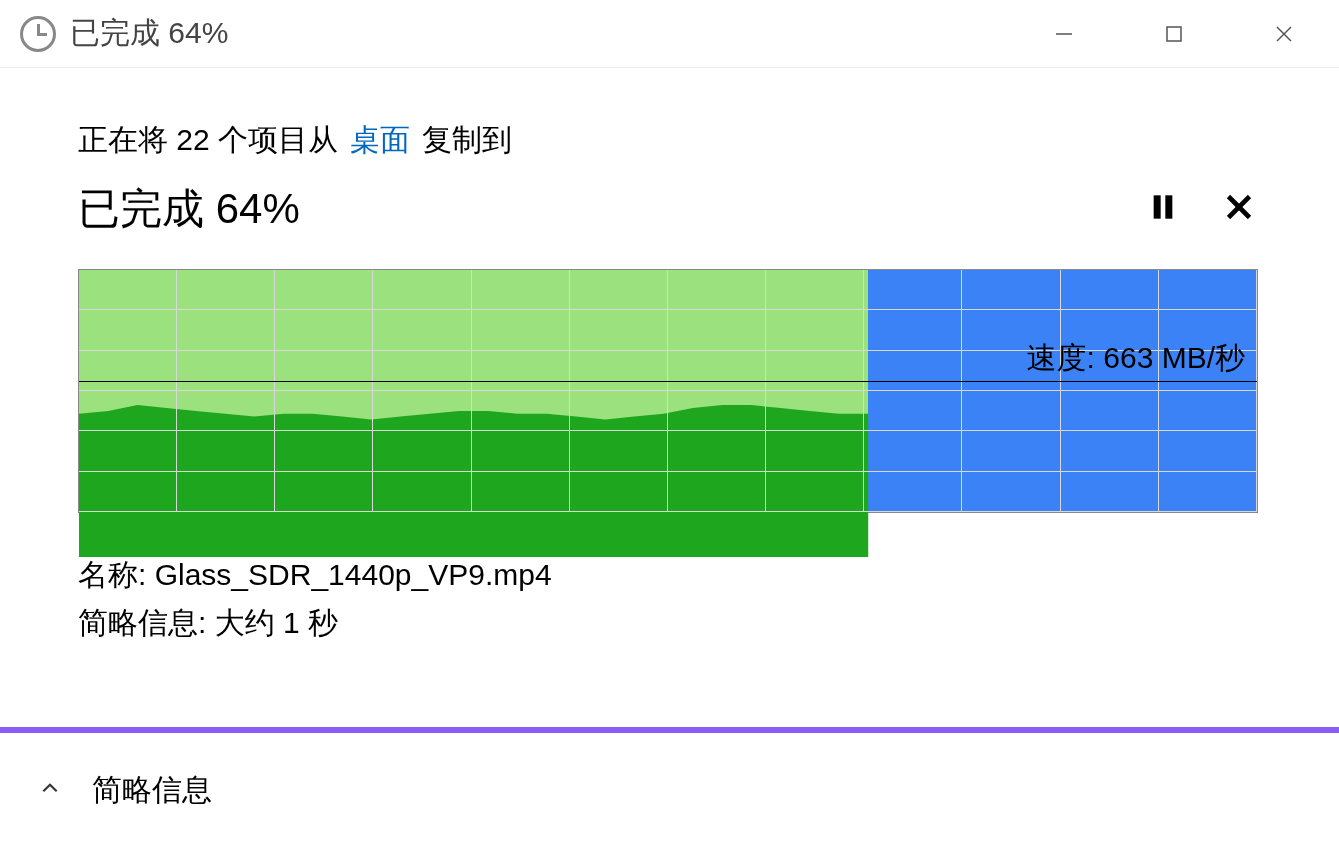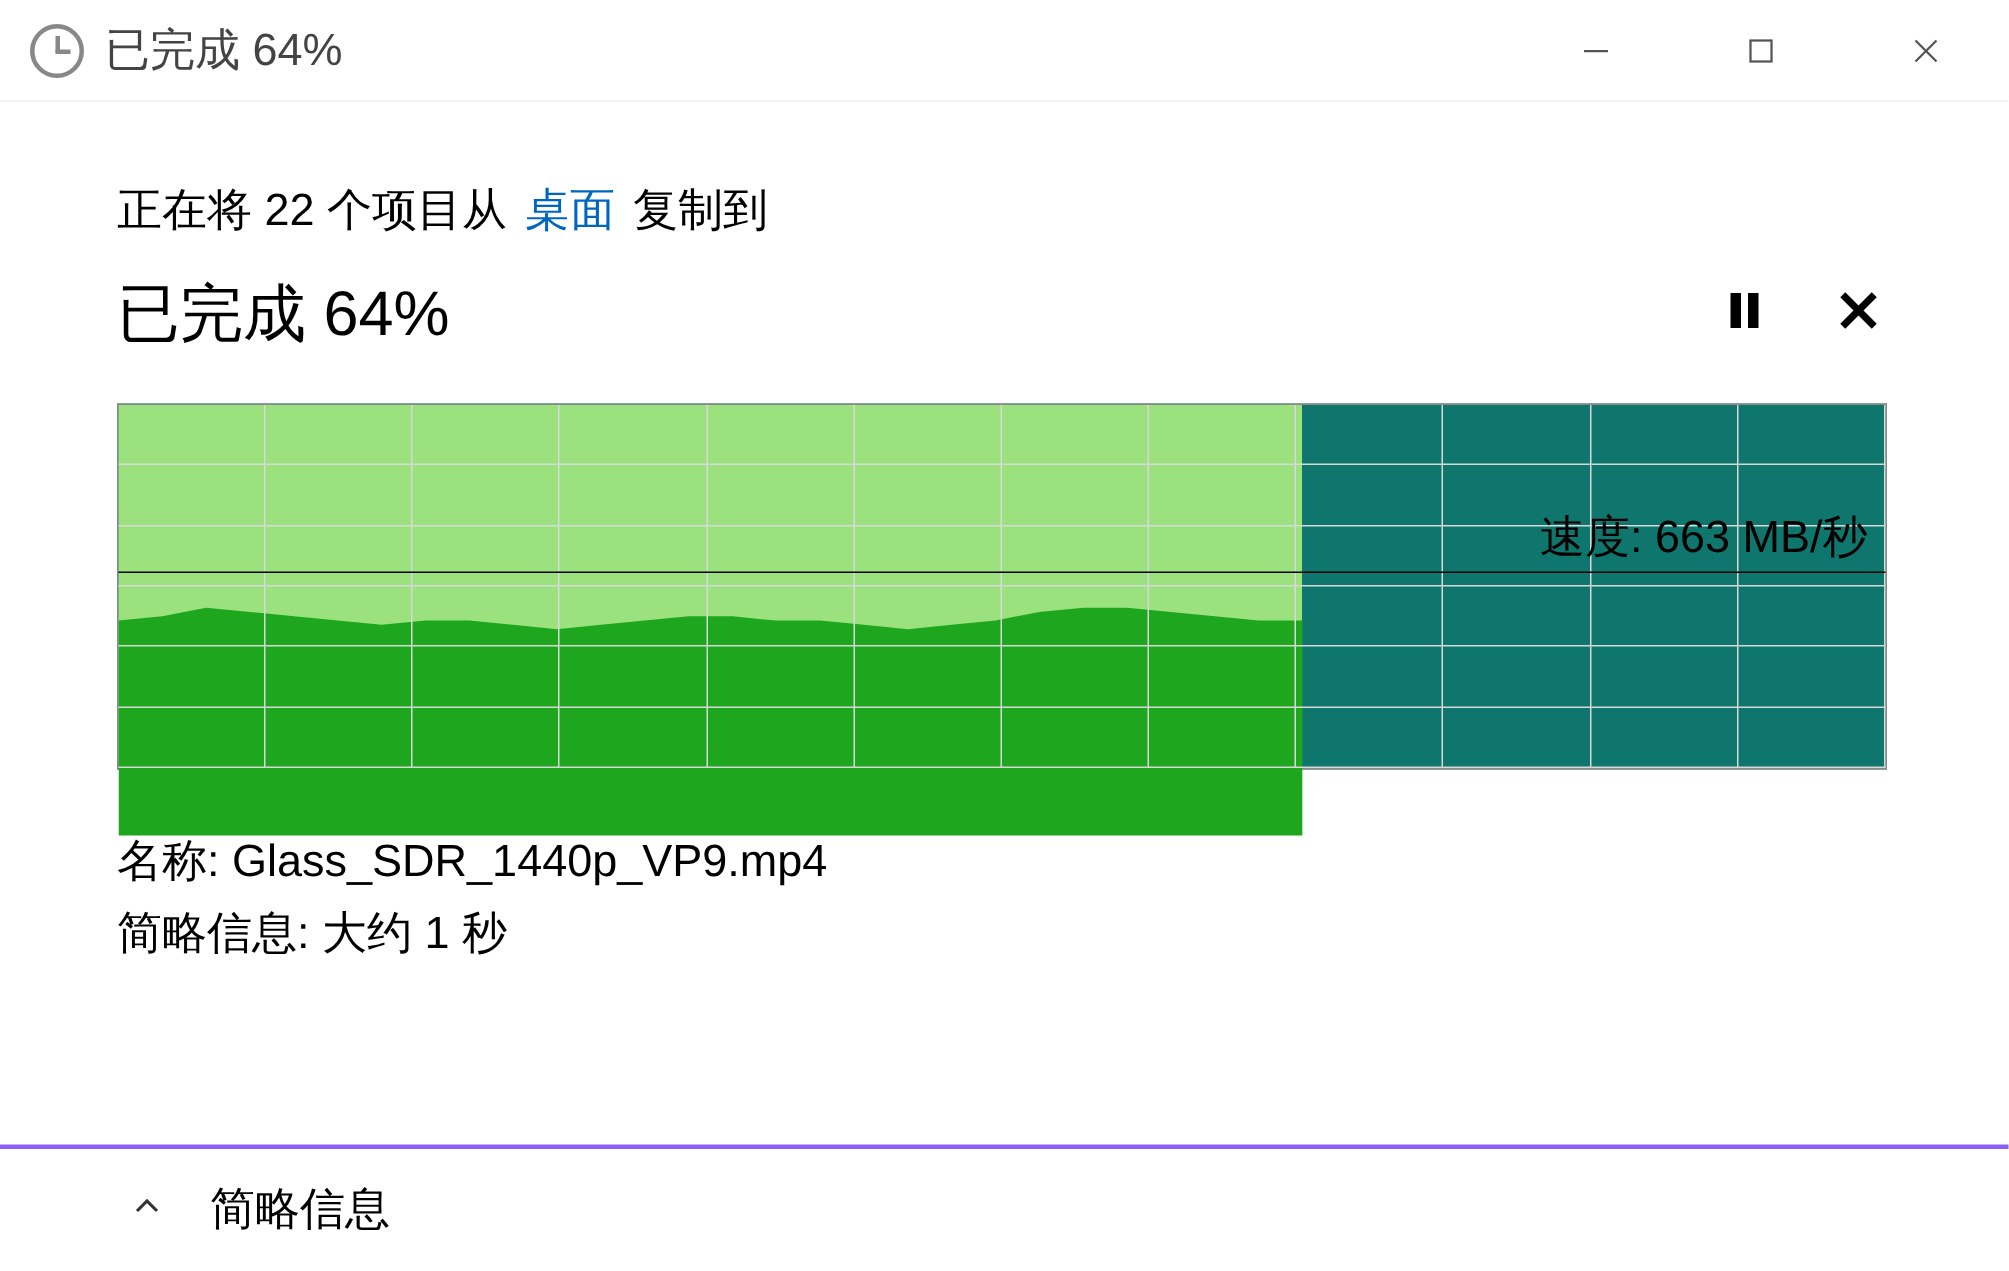--- a/index.html
+++ b/index.html
@@ -55,21 +55,21 @@
   }
   .progress-text { font-size:42px; font-weight:400; }
   .prog-controls { display:flex; gap:48px; align-items:center; padding-right:12px; }
   .prog-controls svg { width:28px; height:28px; }
   .chart-wrap {
     margin-top:32px;
     border:1px solid #888;
     border-right:1px solid #888;
     width:1180px; height:244px;
     position:relative;
-    background:#0f766e;
+    background:#3b82f6;
   }
   .chart-grid {
     position:absolute; inset:0;
     display:grid;
     grid-template-columns: repeat(12, 1fr);
     grid-template-rows: repeat(6, 1fr);
     pointer-events:none;
   }
   .chart-grid div { border-right:1px solid #d8d8d8; border-bottom:1px solid #d8d8d8; }
   .chart-progress-light {
@@ -87,24 +87,24 @@
     font-size:30px; color:#000;
     background:rgba(255,255,255,0);
   }
   .details {
     margin-top:38px;
     font-size:30px;
     line-height:1.6;
   }
   .footer {
     position:absolute; left:0; right:0; bottom:0;
-    height:84px;
-    border-top:3px solid #8b5cf6;
+    height:120px;
+    border-top:6px solid #8b5cf6;
     display:flex; align-items:center;
-    padding-left:88px; gap:32px;
+    padding-left:40px; gap:32px;
   }
   .chevron-up { width:20px; height:20px; }
   .footer-text { font-size:30px; }
 </style>
 </head>
 <body>
 
 <div class="titlebar">
   <div class="title-icon"></div>
   <div class="title-text">已完成 64%</div>

